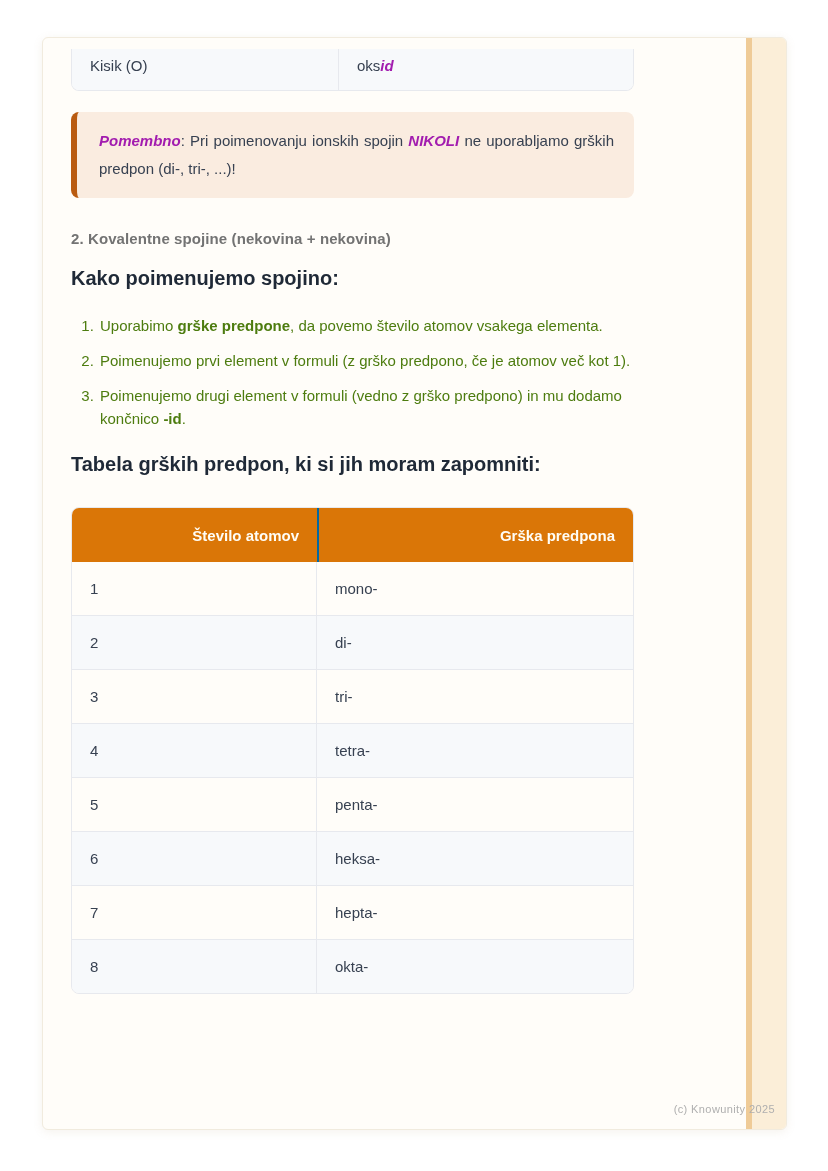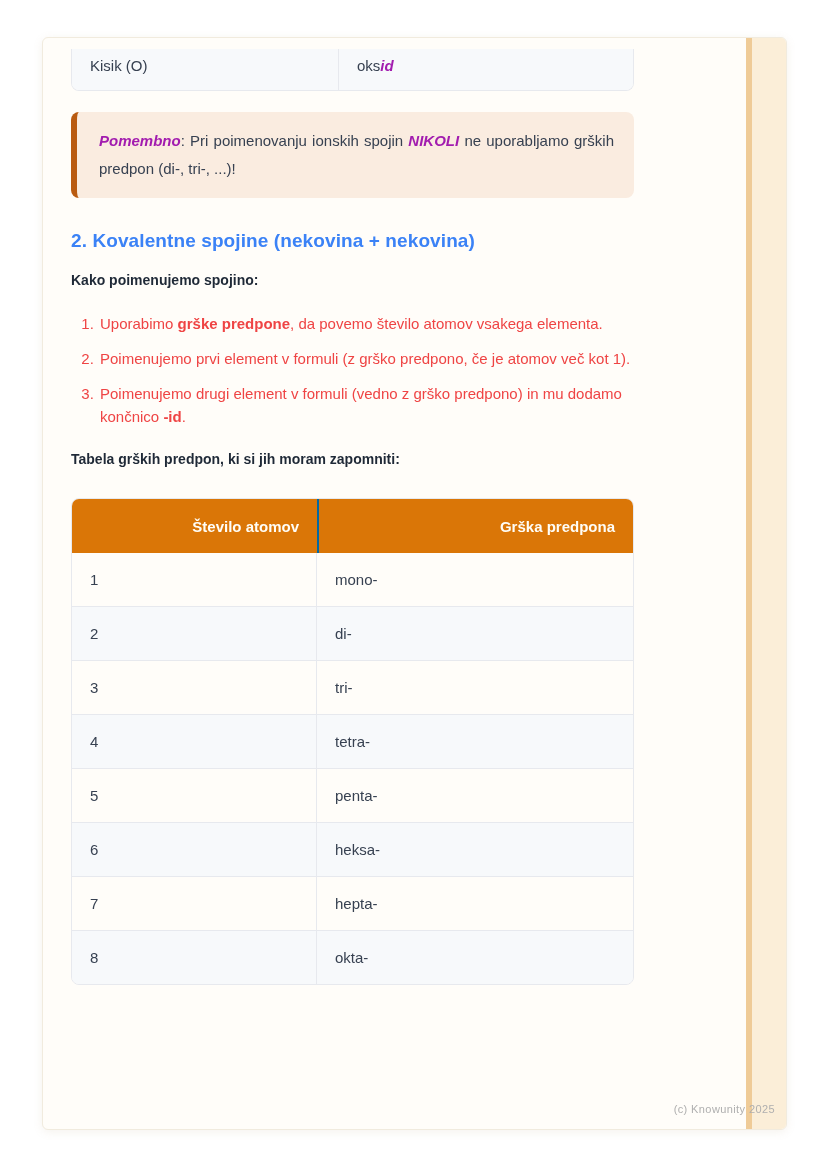--- a/index.html
+++ b/index.html
@@ -101,38 +101,38 @@
     padding: 15px 20px 15px 22px;
     font-size: 15px;
     line-height: 1.85;
     color: #374151;
     text-align: justify;
   }
   .callout b, .bold-dark { color: #a21caf; font-style: italic; }
   
   .section-heading {
     margin: 32px 0 0 0;
-    font-size: 19px;
+    font-size: 15px;
     font-weight: 700;
-    color: #3b82f6;
+    color: #737373;
     letter-spacing: 0.1px;
   }
   .subheading, .table-label {
     margin: 20px 0 0 0;
-    font-size: 14px;
+    font-size: 20px;
     font-weight: 700;
     color: #1F2937;
   }
   .table-label { margin-top: 22px; }
   ol.steps {
     margin: 24px 0 0 0;
     padding: 0 0 0 27px;
     font-size: 15px;
     line-height: 1.55;
-    color: #ef4444;
+    color: #4d7c0f;
   }
   ol.steps li { margin-bottom: 12px; padding-left: 2px; }
   ol.steps li:last-child { margin-bottom: 0; margin-top: 9px; }
   ol.steps b, .callout .b { font-weight: 700; }
   
   .footer-copyright {
     position: absolute;
     top: 1065px;
     right: 11px;
     font-size: 11px;

